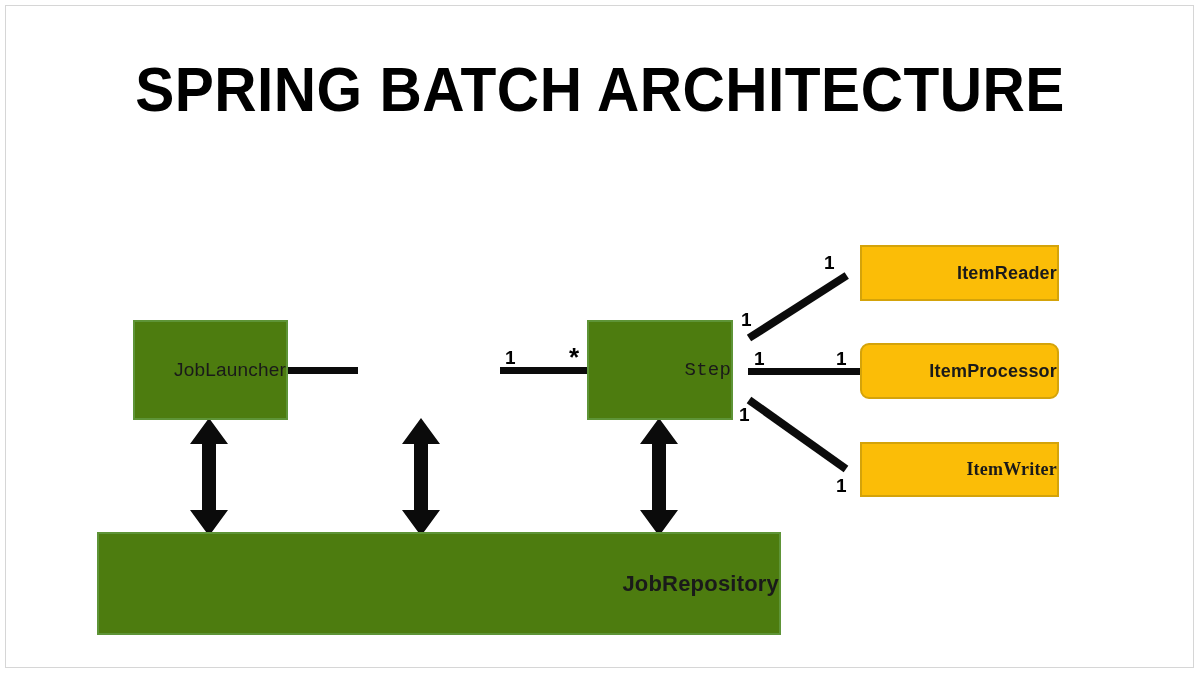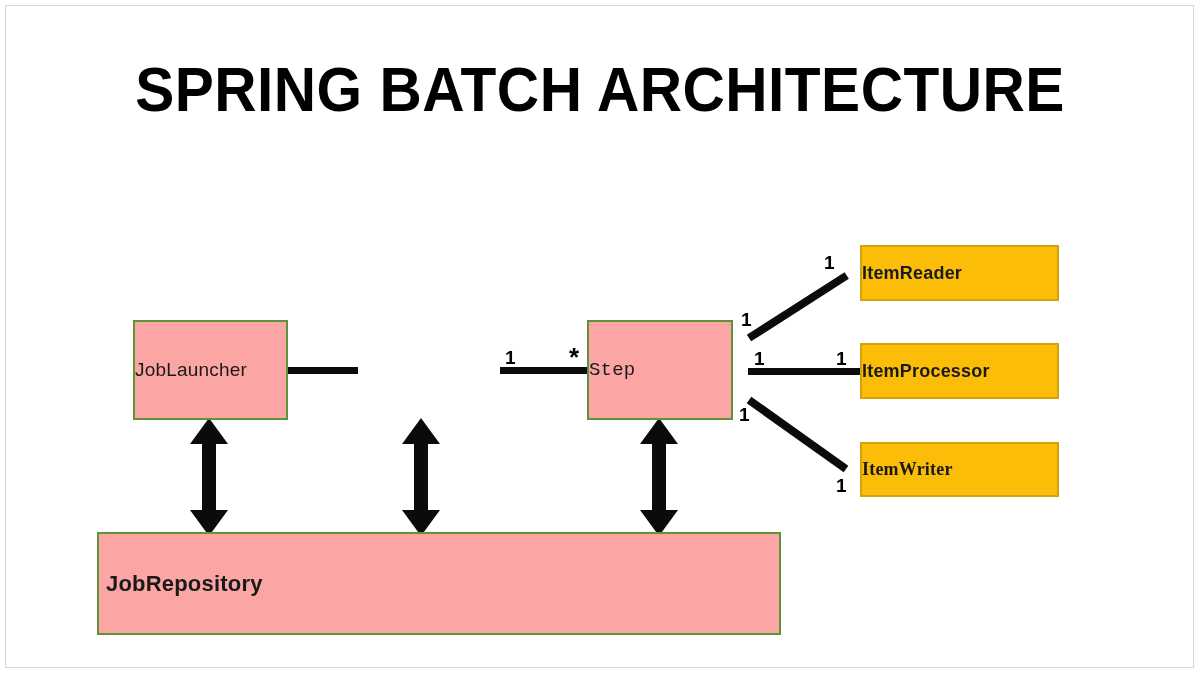--- a/index.html
+++ b/index.html
@@ -40,30 +40,30 @@
     transform: scaleX(0.93);
     transform-origin: center top;
     white-space: nowrap;
     line-height: 1.0;
   }
   .node {
     position: absolute;
     box-sizing: border-box;
     display: flex;
     align-items: center;
-    justify-content: flex-start;
+    justify-content: flex-end;
     text-align: center;
     color: #1a1a1a;
     font-family: "Liberation Sans", sans-serif;
     font-size: 19px;
     font-weight: normal;
     letter-spacing: 0.2px;
   }
   .node-green {
-    background: #fca5a5;
+    background: #4d7c0f;
     border: 2px solid #5E9437;
   }
   .node-orange {
     background: #FBBD07;
     border: 2px solid #D4A30A;
     font-weight: bold;
     font-size: 18px;
   }
   .node-wide {
     font-weight: bold;
@@ -144,21 +144,21 @@
   </div>
 
   <div class="node node-green node-wide" style="left:97px; top:532px; width:684px; height:103px;">
     <span>JobRepository</span>
   </div>
 
   <div class="node node-orange" style="left:860px; top:245px; width:199px; height:56px;">
     <span>ItemReader</span>
   </div>
 
-  <div class="node node-orange" style="left:860px; top:343px; width:199px; height:56px;">
+  <div class="node node-orange" style="left:860px; top:343px; width:199px; height:56px;border-radius:9px;">
     <span>ItemProcessor</span>
   </div>
 
   <div class="node node-orange" style="left:860px; top:442px; width:199px; height:55px;font-family:Liberation Serif, serif;">
     <span>ItemWriter</span>
   </div>
 
   <div class="mult" style="left:505px; top:348px;">1</div>
 
   <div class="mult star" style="left:569px; top:344px;">*</div>

